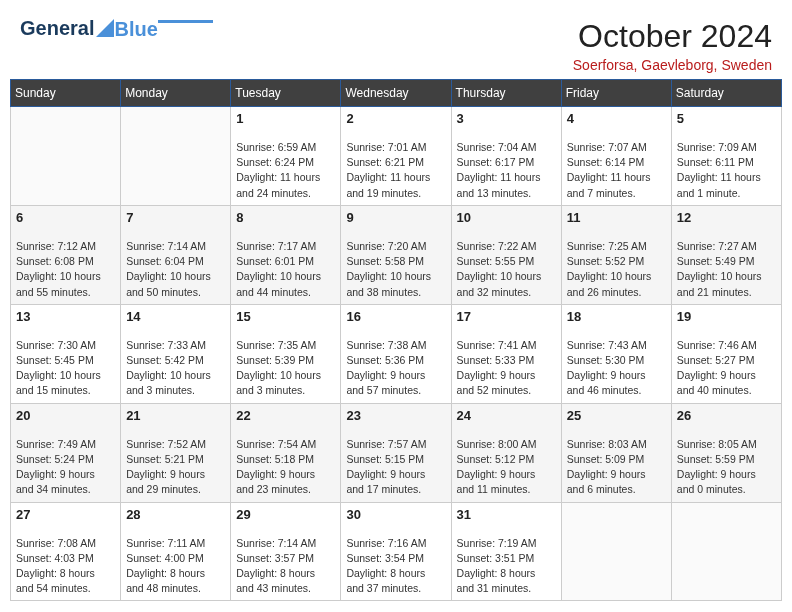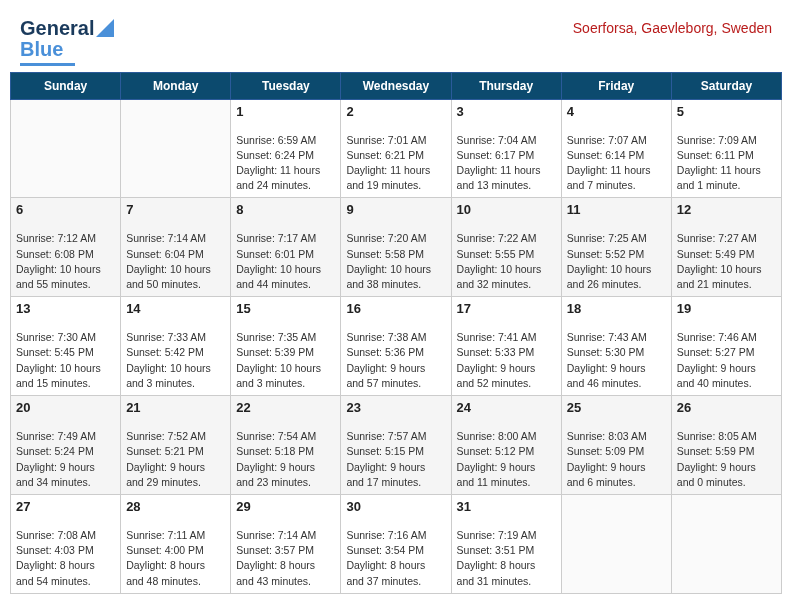--- a/index.html
+++ b/index.html
@@ -11,21 +11,21 @@
       padding: 10px;
     }
     .header {
       display: flex;
       justify-content: space-between;
       align-items: flex-start;
       padding: 8px 10px 6px 10px;
     }
     .logo {
       display: flex;
-      flex-direction: column;
+      flex-direction: row;
       align-items: flex-start;
     }
     .title-area {
       text-align: right;
     }
     .month-title {
       font-size: 32px;
       font-weight: normal;
       color: #222;
     }
@@ -33,25 +33,25 @@
       font-size: 14px;
       color: #b91c1c;
       margin-top: 2px;
     }
     .calendar {
       width: 100%;
       border-collapse: collapse;
       font-size: 11px;
     }
     .calendar thead th {
-      background: #0c4a6e;
+      background: #404040;
       color: #fff;
       padding: 6px 4px;
-      text-align: center;
-      font-weight: bold;
+      text-align: left;
+      font-weight: normal;
       font-size: 12px;
       border: 1px solid #2a5a9a;
     }
     .calendar tbody td {
       border: 1px solid #ccc;
       vertical-align: top;
       padding: 4px 5px;
       width: calc(100% / 7);
       height: 90px;
       background: #fff;
@@ -86,20 +86,21 @@
       <svg width="18" height="18" viewBox="0 0 18 18" style="margin-left:2px;">
         <polygon points="0,18 18,18 18,0" fill="#4a90d9"></polygon>
       </svg>
     </div>
     <div style="display:flex; align-items:flex-end;">
       <span style="font-size:20px; font-weight:bold; color:#4a90d9;">Blue</span>
     </div>
     <div style="width:55px; height:2.5px; background:#4a90d9; margin-top:2px;"></div>
   </div>
   <div class="title-area">
+    <div class="month-title">October 2024</div>
     <div class="subtitle">Soerforsa, Gaevleborg, Sweden</div>
   </div>
 </div>
 
 <table class="calendar">
   <thead>
     <tr>
       <th>Sunday</th>
       <th>Monday</th>
       <th>Tuesday</th>

